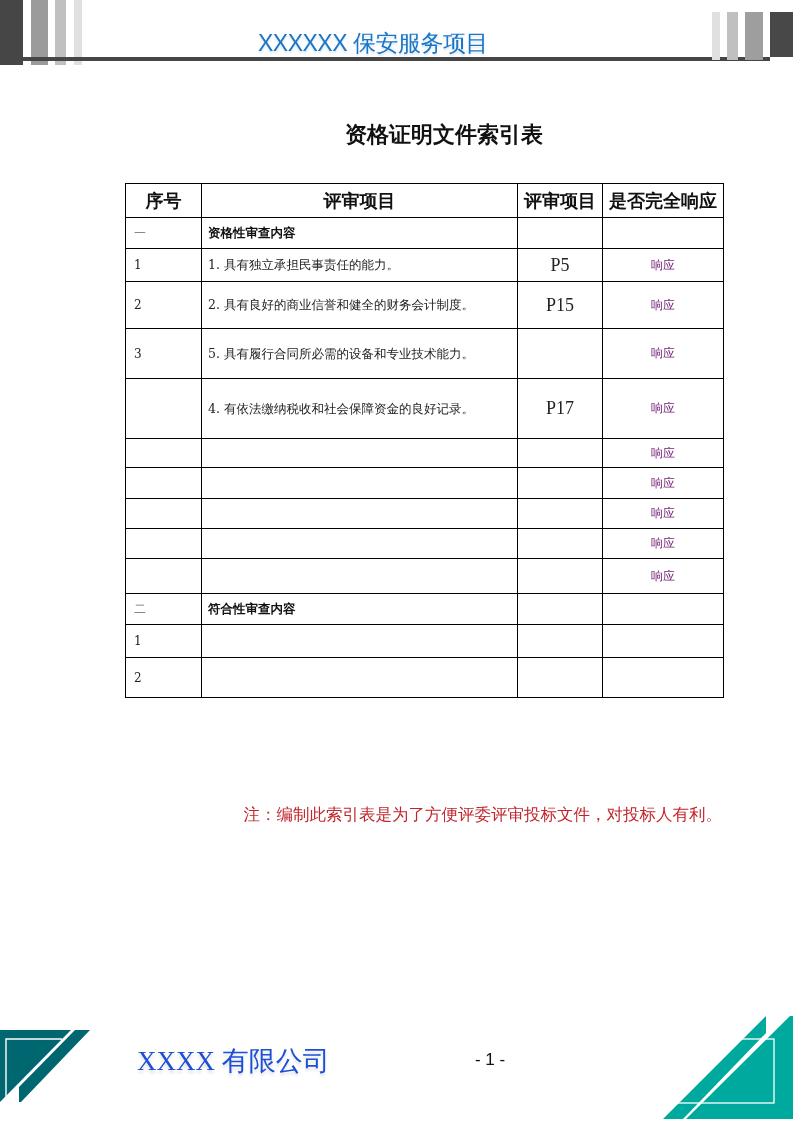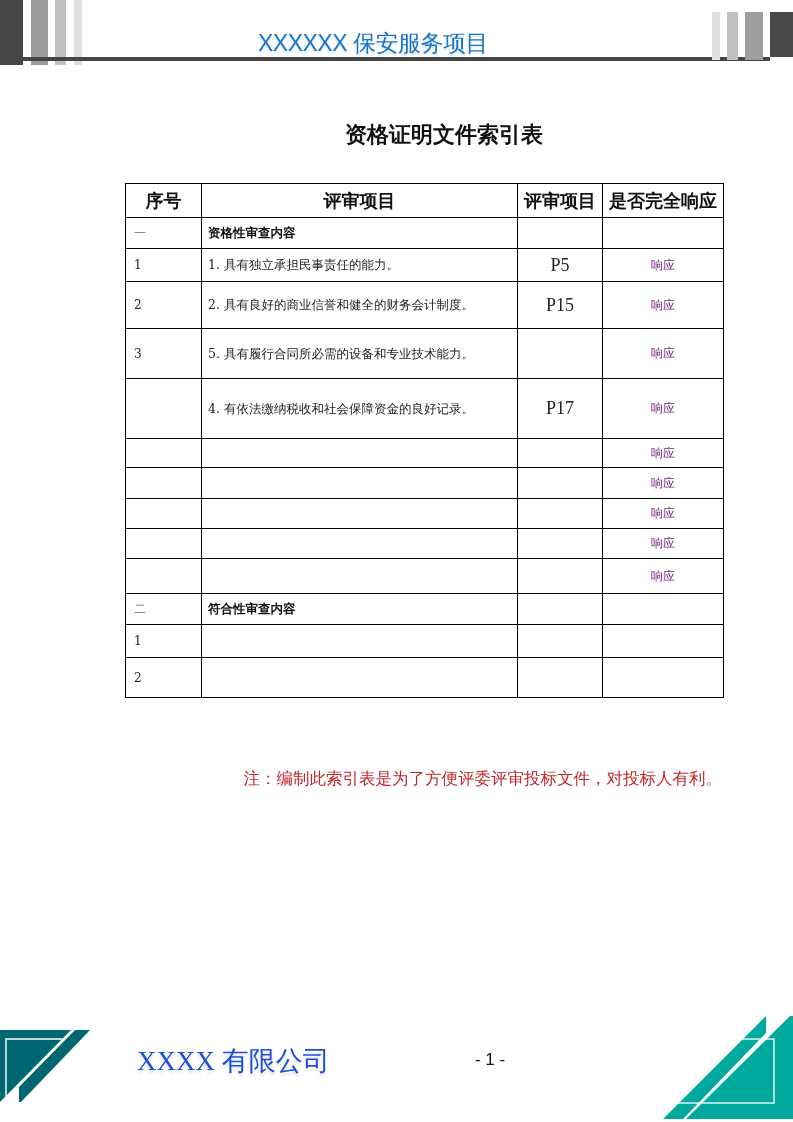--- a/index.html
+++ b/index.html
@@ -56,21 +56,21 @@
       font-weight: bold; font-size: 18px; 
     }
     .c-seq { padding-left: 8px !important; font-family: "DejaVu Serif", serif; font-size: 12px; color: #222; text-align: left; }
     .c-item { padding: 0 6px !important; font-family: "DejaVu Serif", serif; font-size: 12.5px; line-height: 16px; color: #222; text-align: left; }
     .c-item.section { font-family: "DejaVu Sans", sans-serif; font-weight: bold; font-size: 12.5px; color: #111; }
     .c-seq.section { color: #666; }
     .c-page { text-align: center; font-family: "Liberation Serif", serif; font-size: 18px; color: #222; margin-top: 24px; }
     .c-resp { text-align: center; font-family: "DejaVu Sans", sans-serif; font-size: 12px; color: #701a75; }
 
     .note {
-      position: absolute; right: 71px; top: 768px;
+      position: absolute; right: 71px; top: 804px;
       font-family: "DejaVu Serif", serif;
       font-size: 16.5px; line-height: 22px;
       color: var(--note); white-space: nowrap;
     }
 
     .company {
       position: absolute; left: 137px; top: 1043px;
       font-family: "Liberation Serif", serif;
       font-size: 27px; line-height: 36px;
       color: #1d4ed8; white-space: nowrap;

